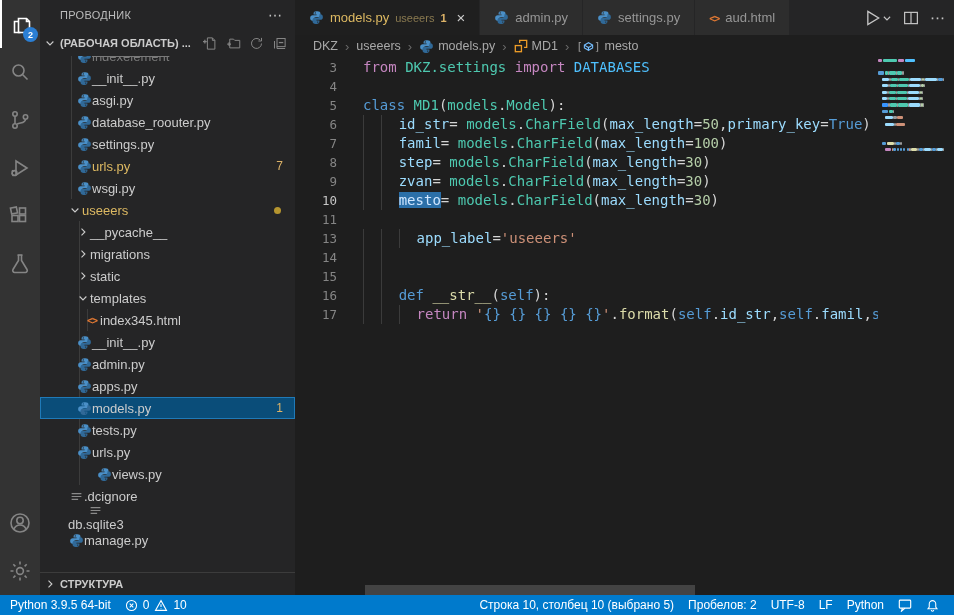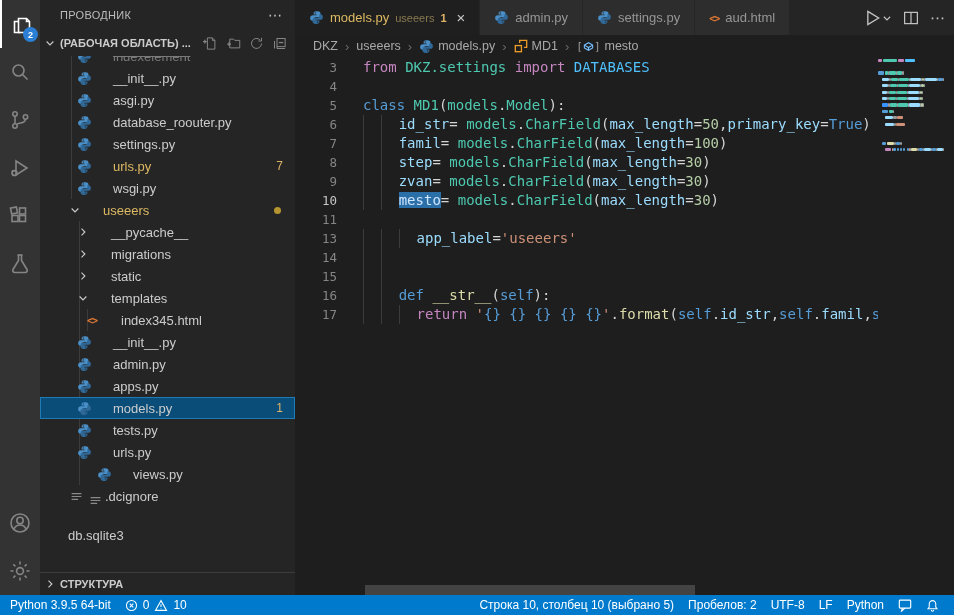--- a/index.html
+++ b/index.html
@@ -27,21 +27,21 @@
   .sb-actions{display:flex;gap:8px;align-items:center;}
   .sb-actions span{cursor:pointer;display:flex;}
   .tree{position:relative;}
   .guide{position:absolute;width:1px;background:#3c3c3c;z-index:1;}
   .trow{height:22px;display:flex;align-items:center;font-size:13px;cursor:pointer;position:relative;z-index:2;}
   .trow .lbl{white-space:nowrap;}
   .trow.gold .lbl{color:#ddb962;}
   .trow.sel{background:#0a4d79;outline:1px solid #1f7ab8;outline-offset:-1px;}
   .trow.clipped{height:11px;overflow:hidden;}
   .trow.clipped .inner{margin-top:-11px;}
-  .trow .inner{display:flex;align-items:center;gap:21px;}
+  .trow .inner{display:flex;align-items:center;gap:0;}
   .trow .chev{width:14px;display:flex;justify-content:center;}
   .trow .fico{width:16px;display:flex;justify-content:center;}
   .trow .grow{flex:1;}
   .trow .badge{color:#ddb368;font-size:12px;margin-right:12px;}
   .trow .dot{width:7px;height:7px;border-radius:50%;background:#b5952f;margin-right:14px;}
   .clip-lbl{color:#7a7a7a;text-decoration:line-through;}
   .html-ico{color:#e37933;font-size:10px;font-weight:bold;letter-spacing:-1px;font-family:"DejaVu Sans Mono",monospace;}
   .sb-bottom{position:absolute;left:0;right:0;bottom:0;height:22px;border-top:1px solid #3c3c3c;
              display:flex;align-items:center;gap:4px;padding-left:4px;font-size:11px;font-weight:bold;color:#cccccc;cursor:pointer;}
 
@@ -468,20 +468,32 @@
         <span class="grow"></span>
       </div>
       <div class="trow">
         <div class="inner" style="padding-left: 28px; flex-direction: column;">
           <span class="fico">
             <svg width="13" height="13" viewBox="0 0 16 16" stroke="#8a8a8a" stroke-width="1.5">
               <path d="M2 4.5h12M2 8h12M2 11.5h8"></path>
             </svg>
           </span>
           <span class="lbl">db.sqlite3</span>
+        </div>
+        <span class="grow"></span>
+      </div>
+      <div class="trow">
+        <div class="inner" style="padding-left: 28px;">
+          <span class="fico">
+            <svg width="15" height="15" viewBox="0 0 16 16">
+              <path fill="#4a8fc7" d="M7.9 1.2c-2 0-3 .9-3 2.2v1.5h3.2v.6H3.9c-1.4 0-2.7 1-2.7 2.9 0 1.9 1.1 3 2.5 3h1.2V9.9c0-1.3 1.1-2.3 2.4-2.3h3c1.1 0 1.9-.9 1.9-2V3.4c0-1.3-1.2-2.2-3.3-2.2zM6.7 2.4a.73.73 0 1 1 0 1.46.73.73 0 0 1 0-1.46z"></path>
+              <path fill="#306998" d="M8.1 14.8c2 0 3-.9 3-2.2v-1.5H7.9v-.6h4.2c1.4 0 2.7-1 2.7-2.9 0-1.9-1.1-3-2.5-3h-1.2v1.5c0 1.3-1.1 2.3-2.4 2.3h-3c-1.1 0-1.9.9-1.9 2v2.2c0 1.3 1.2 2.2 3.3 2.2zm1.2-1.2a.73.73 0 1 1 0-1.46.73.73 0 0 1 0 1.46z"></path>
+            </svg>
+          </span>
+          <span class="lbl">manage.py</span>
         </div>
         <span class="grow"></span>
       </div>
     </div>
   <div class="sb-bottom">
     <span id="outline-chev">
         <svg width="12" height="12" viewBox="0 0 16 16" fill="none" stroke="#cccccc" stroke-width="1.5">
           <path d="M6 3.5l4.5 4.5L6 12.5"></path>
         </svg>
       </span>

